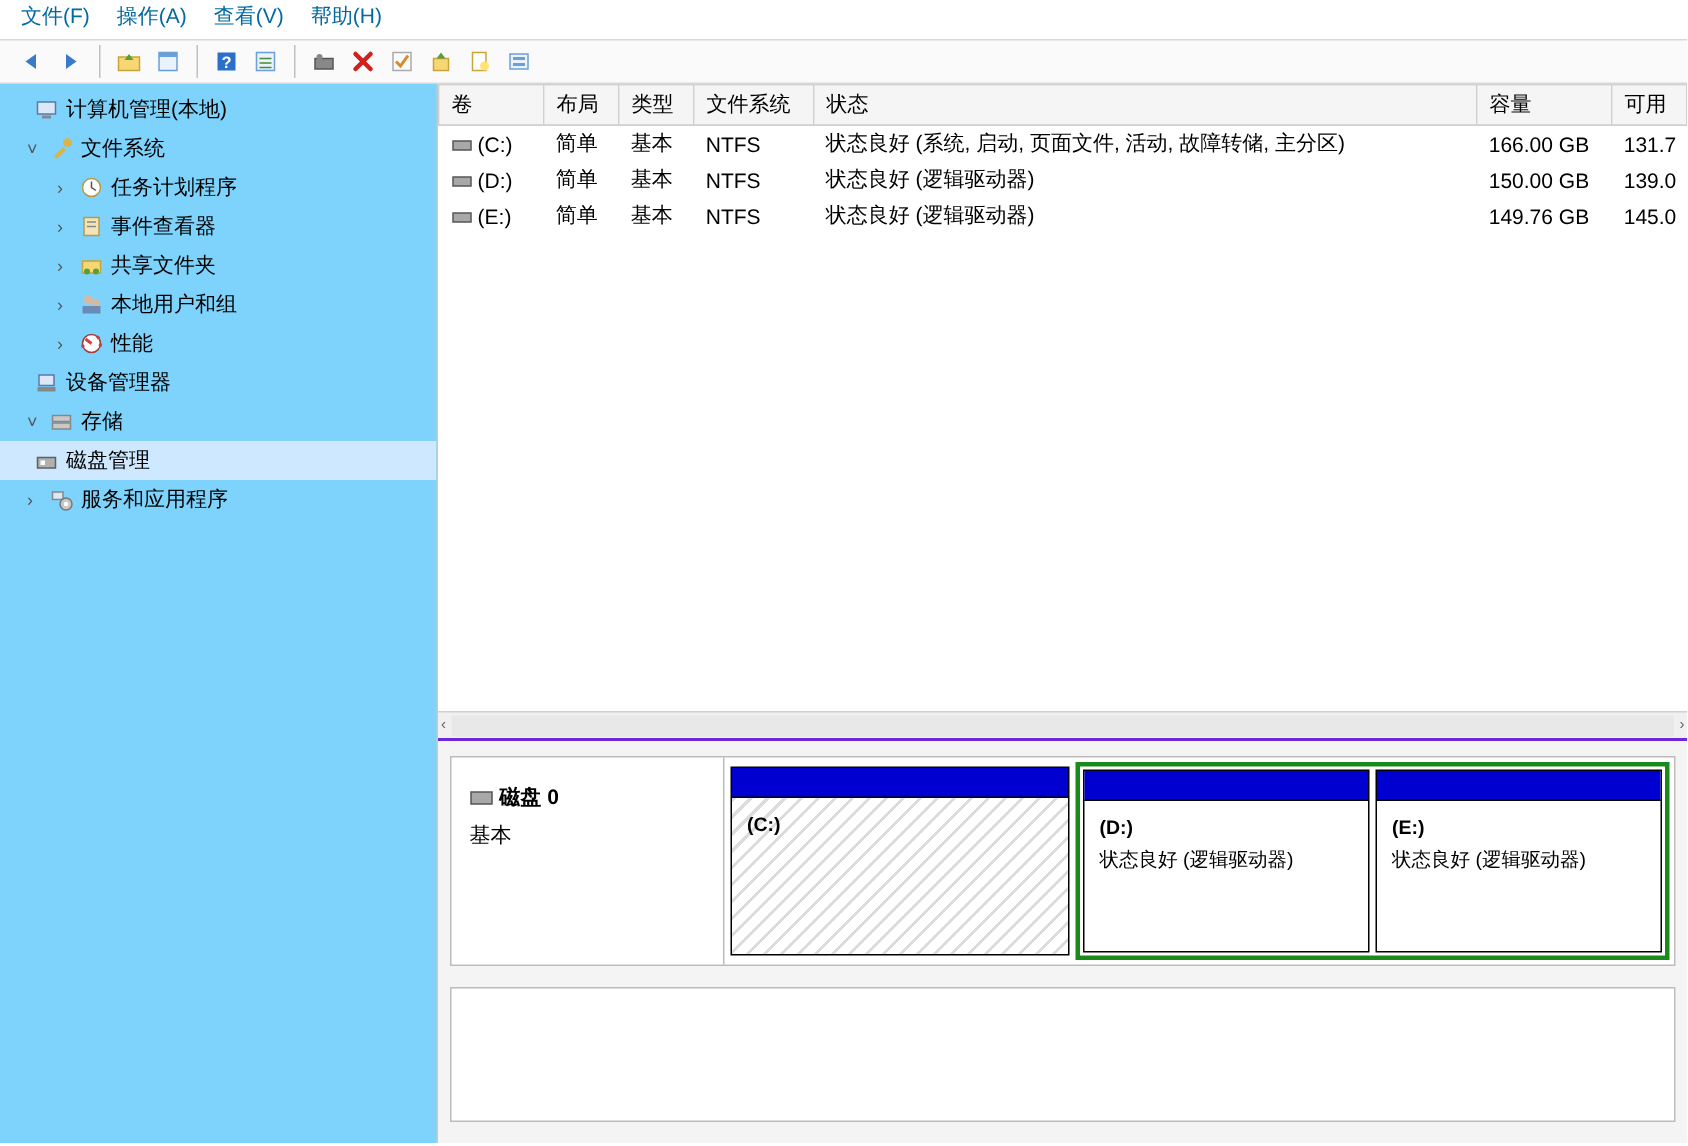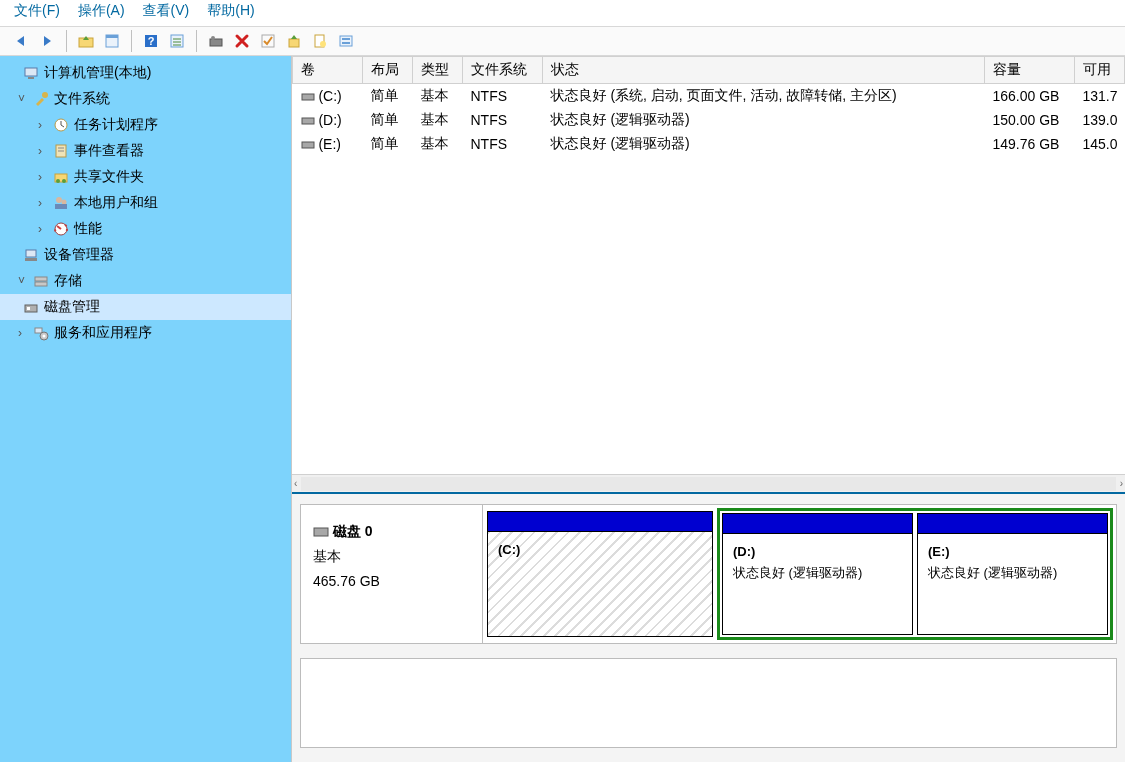--- a/index.html
+++ b/index.html
@@ -111,21 +111,21 @@
       justify-content: space-between;
       padding: 0 2px;
     }
     .hscroll .arrow {
       font-size: 10px; color: #666; cursor: pointer;
     }
     .hscroll .track {
       flex:1; height:14px; background:#e8e8e8; margin:0 4px; position:relative;
     }
     .disk-pane {
-      border-top: 2px solid #0369a1;
+      border-top: 2px solid #6d28d9;
       background: #f4f4f4;
       padding: 10px 8px 0 8px;
       overflow: auto;
     }
     .disk-row {
       display: flex;
       background: #fff;
       border: 1px solid #bcbcbc;
       margin-bottom: 14px;
       min-height: 140px;
@@ -457,21 +457,20 @@
     <div class="disk-pane">
       <div class="disk-row">
         <div class="disk-info">
           <div>
             <svg width="16" height="12" style="display:inline;vertical-align:middle">
                 <rect x="1" y="2" width="14" height="8" fill="#a8a8a8" stroke="#555"></rect>
               </svg>
             <b>磁盘 0</b>
           </div>
           <div>基本</div>
-          <div>465.76 GB</div>
         </div>
         <div class="disk-parts">
           <div class="part hatched" style="width:226px">
             <div class="part-header"></div>
             <div class="part-body">
               <div class="drv">(C:)</div>
             </div>
           </div>
           <div class="green-group">
             <div class="part">

